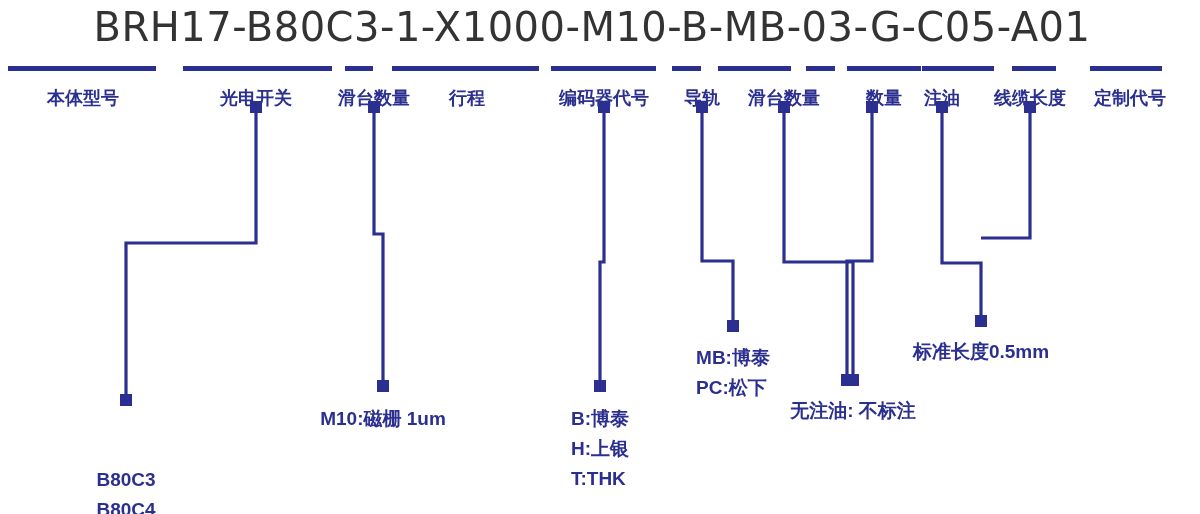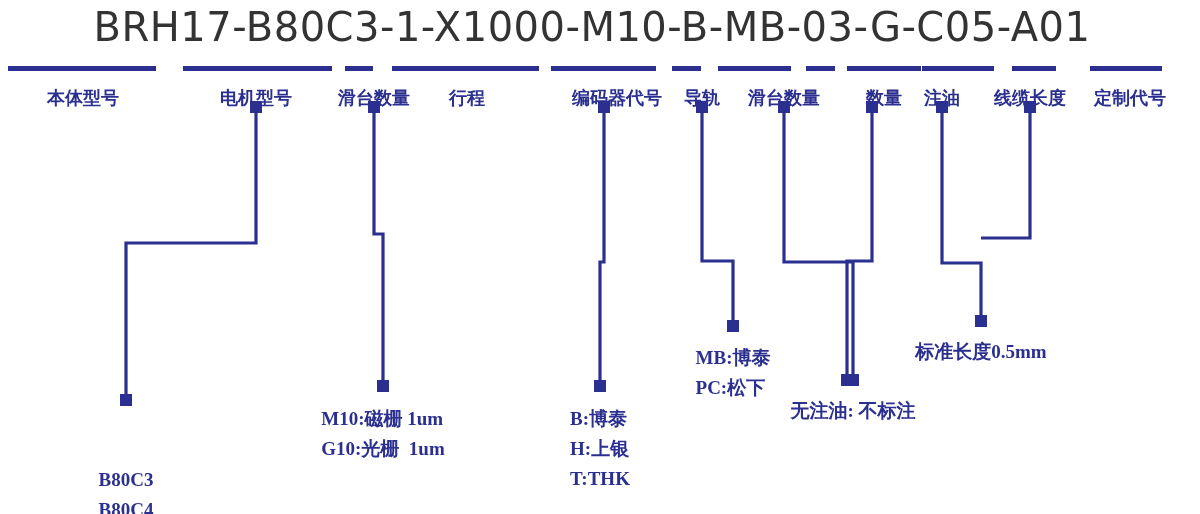--- a/index.html
+++ b/index.html
@@ -72,21 +72,21 @@
     fill: #2b2f8f;
   }
 
   
   .opt-group {
     position: absolute;
     white-space: nowrap;
     transform: translateX(-50%);
   }
   .opt-group .opt-line {
-    font-family: Liberation Serif, serif;
+    font-family: Liberation Sans, sans-serif;
     font-size: 19px;
     font-weight: 700;
     color: #2b2f8f;
     line-height: 30px;
     text-align: left;
     white-space: pre;
   }
 </style>
 </head>
 <body>
@@ -105,24 +105,24 @@
       <div class="seg-bar" style="left: 718px; width: 73px;"></div>
       <div class="seg-bar" style="left: 806px; width: 29px;"></div>
       <div class="seg-bar" style="left: 847px; width: 74px;"></div>
       <div class="seg-bar" style="left: 922px; width: 72px;"></div>
       <div class="seg-bar" style="left: 1012px; width: 44px;"></div>
       <div class="seg-bar" style="left: 1090px; width: 72px;"></div>
     </div>
 
   <div id="labels-layer">
       <div class="field-label" style="left: 83px;">本体型号</div>
-      <div class="field-label" style="left: 256px;">电机型号</div>
+      <div class="field-label" style="left: 256px;">光电开关</div>
       <div class="field-label" style="left: 374px;">滑台数量</div>
       <div class="field-label" style="left: 467px;">行程</div>
-      <div class="field-label" style="left: 617px;">编码器代号</div>
+      <div class="field-label" style="left: 604px;">编码器代号</div>
       <div class="field-label" style="left: 702px;">导轨</div>
       <div class="field-label" style="left: 784px;">滑台数量</div>
       <div class="field-label" style="left: 884px;">数量</div>
       <div class="field-label" style="left: 942px;">注油</div>
       <div class="field-label" style="left: 1030px;">线缆长度</div>
       <div class="field-label" style="left: 1130px;">定制代号</div>
     </div>
 
   <svg id="connectors" viewBox="0 0 1200 514">
       <path d="M 256 113 L 256 243 L 126 243 L 126 400"></path>
@@ -151,21 +151,20 @@
     </svg>
 
   <div id="options-layer">
       <div class="opt-group" style="left: 126px; top: 418px; margin-top: 47px;">
         <div class="opt-line">B80C3</div>
         <div class="opt-line">B80C4</div>
         <div class="opt-line">B80C6</div>
       </div>
       <div class="opt-group" style="left: 383px; top: 404px;">
         <div class="opt-line">M10:磁栅 1um</div>
-        <div class="opt-line">G10:光栅  1um</div>
       </div>
       <div class="opt-group" style="left: 600px; top: 404px;">
         <div class="opt-line">B:博泰</div>
         <div class="opt-line">H:上银</div>
         <div class="opt-line">T:THK</div>
       </div>
       <div class="opt-group" style="left: 733px; top: 343px;">
         <div class="opt-line">MB:博泰</div>
         <div class="opt-line">PC:松下</div>
       </div>

